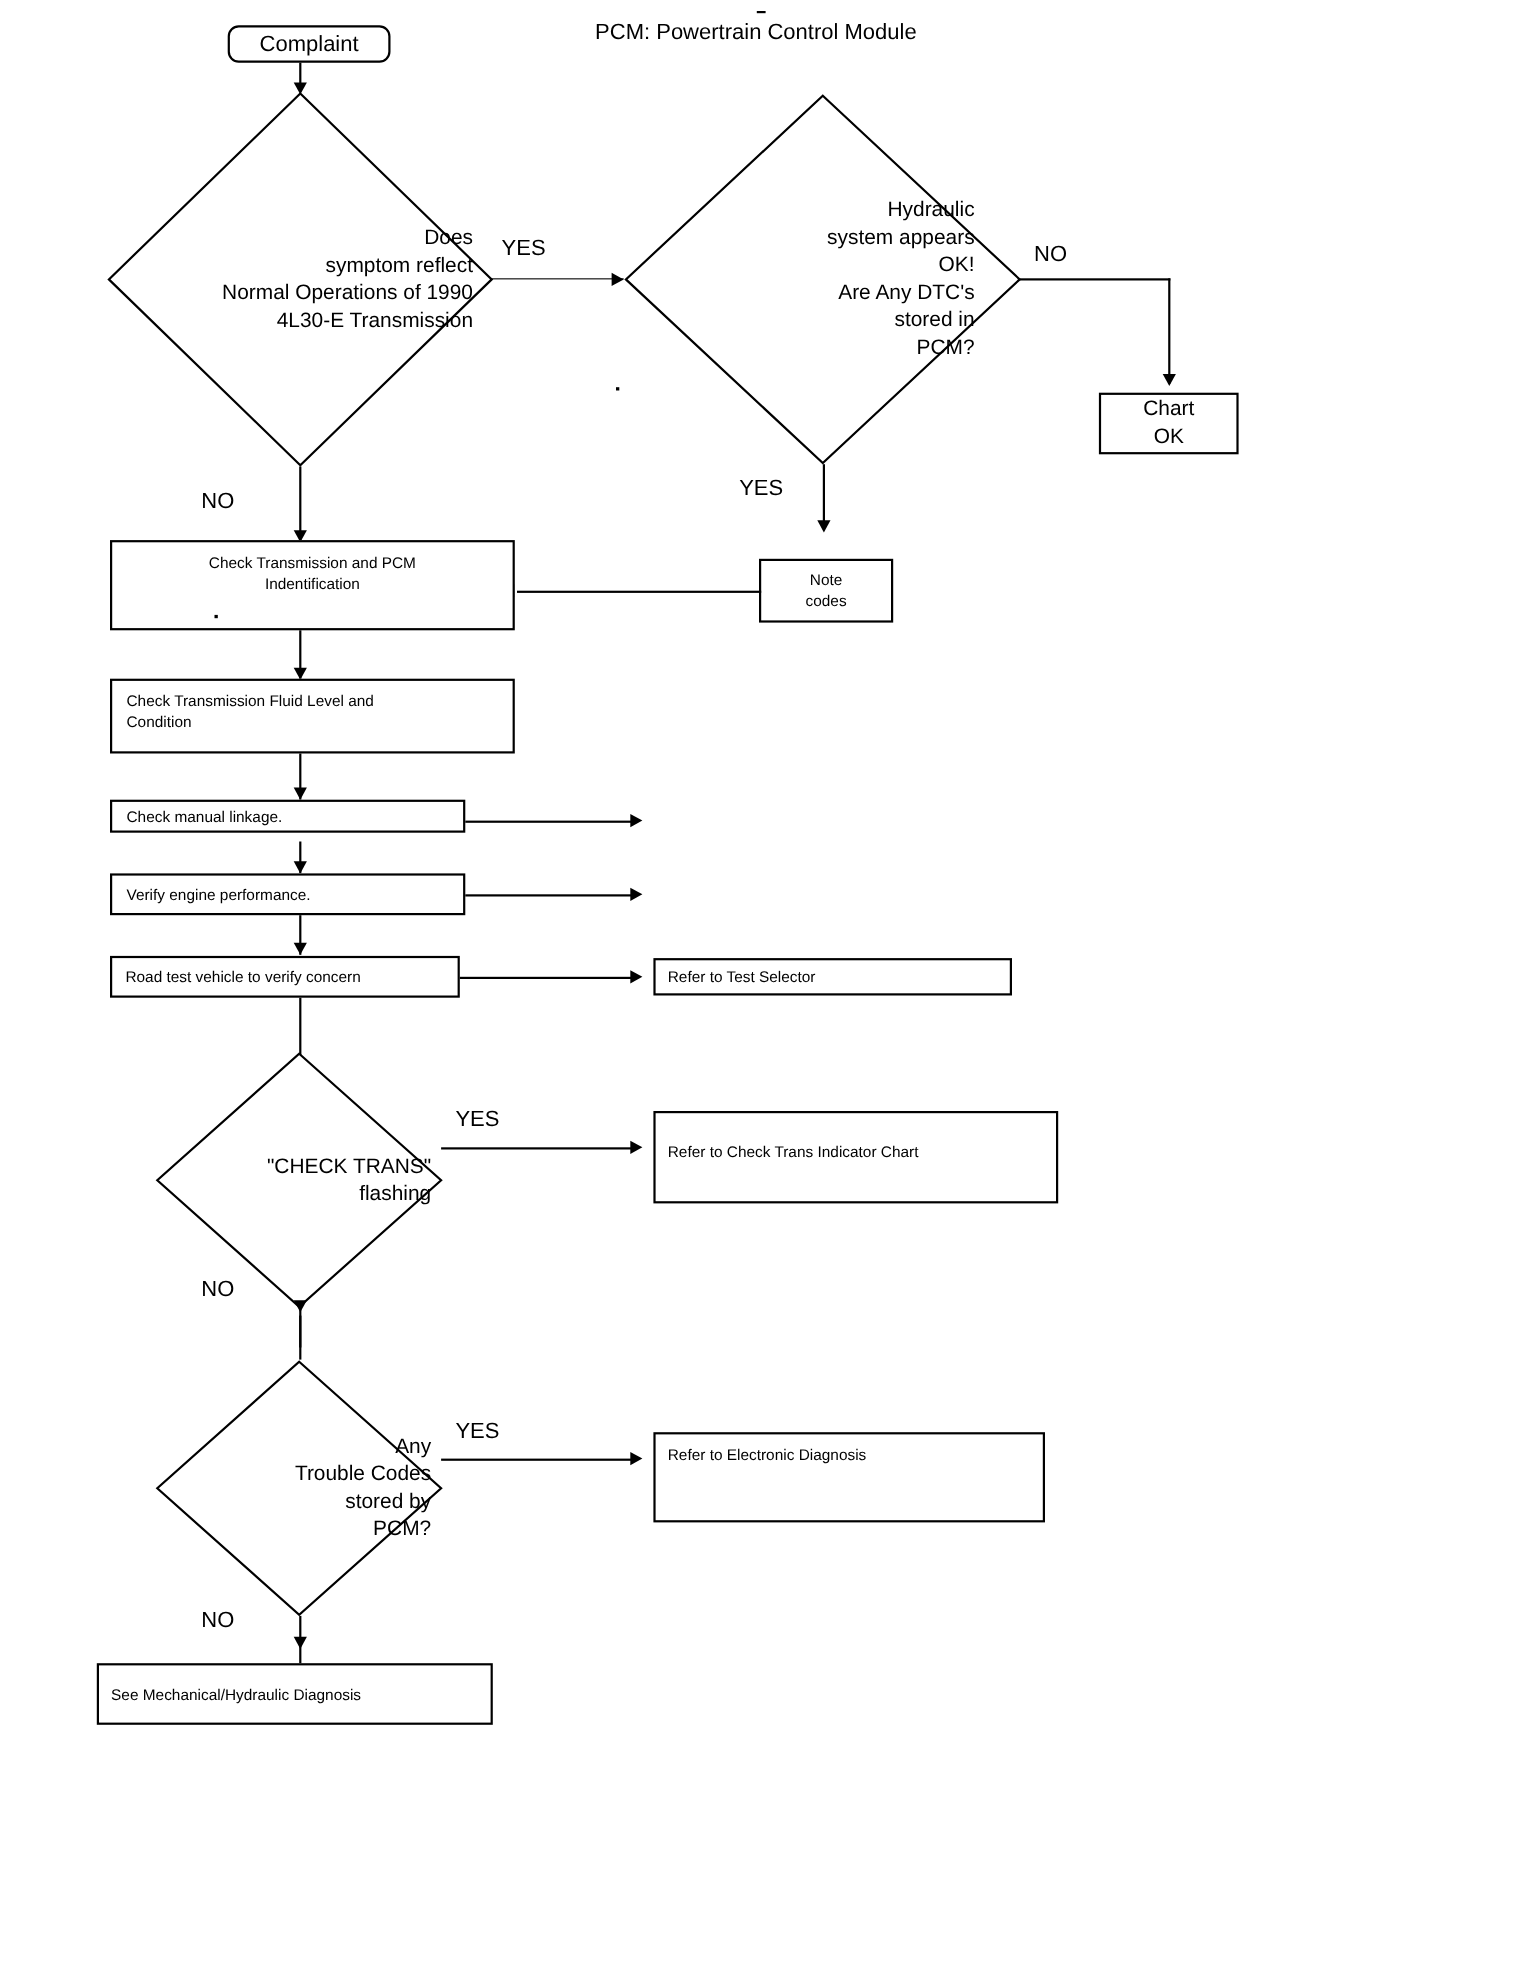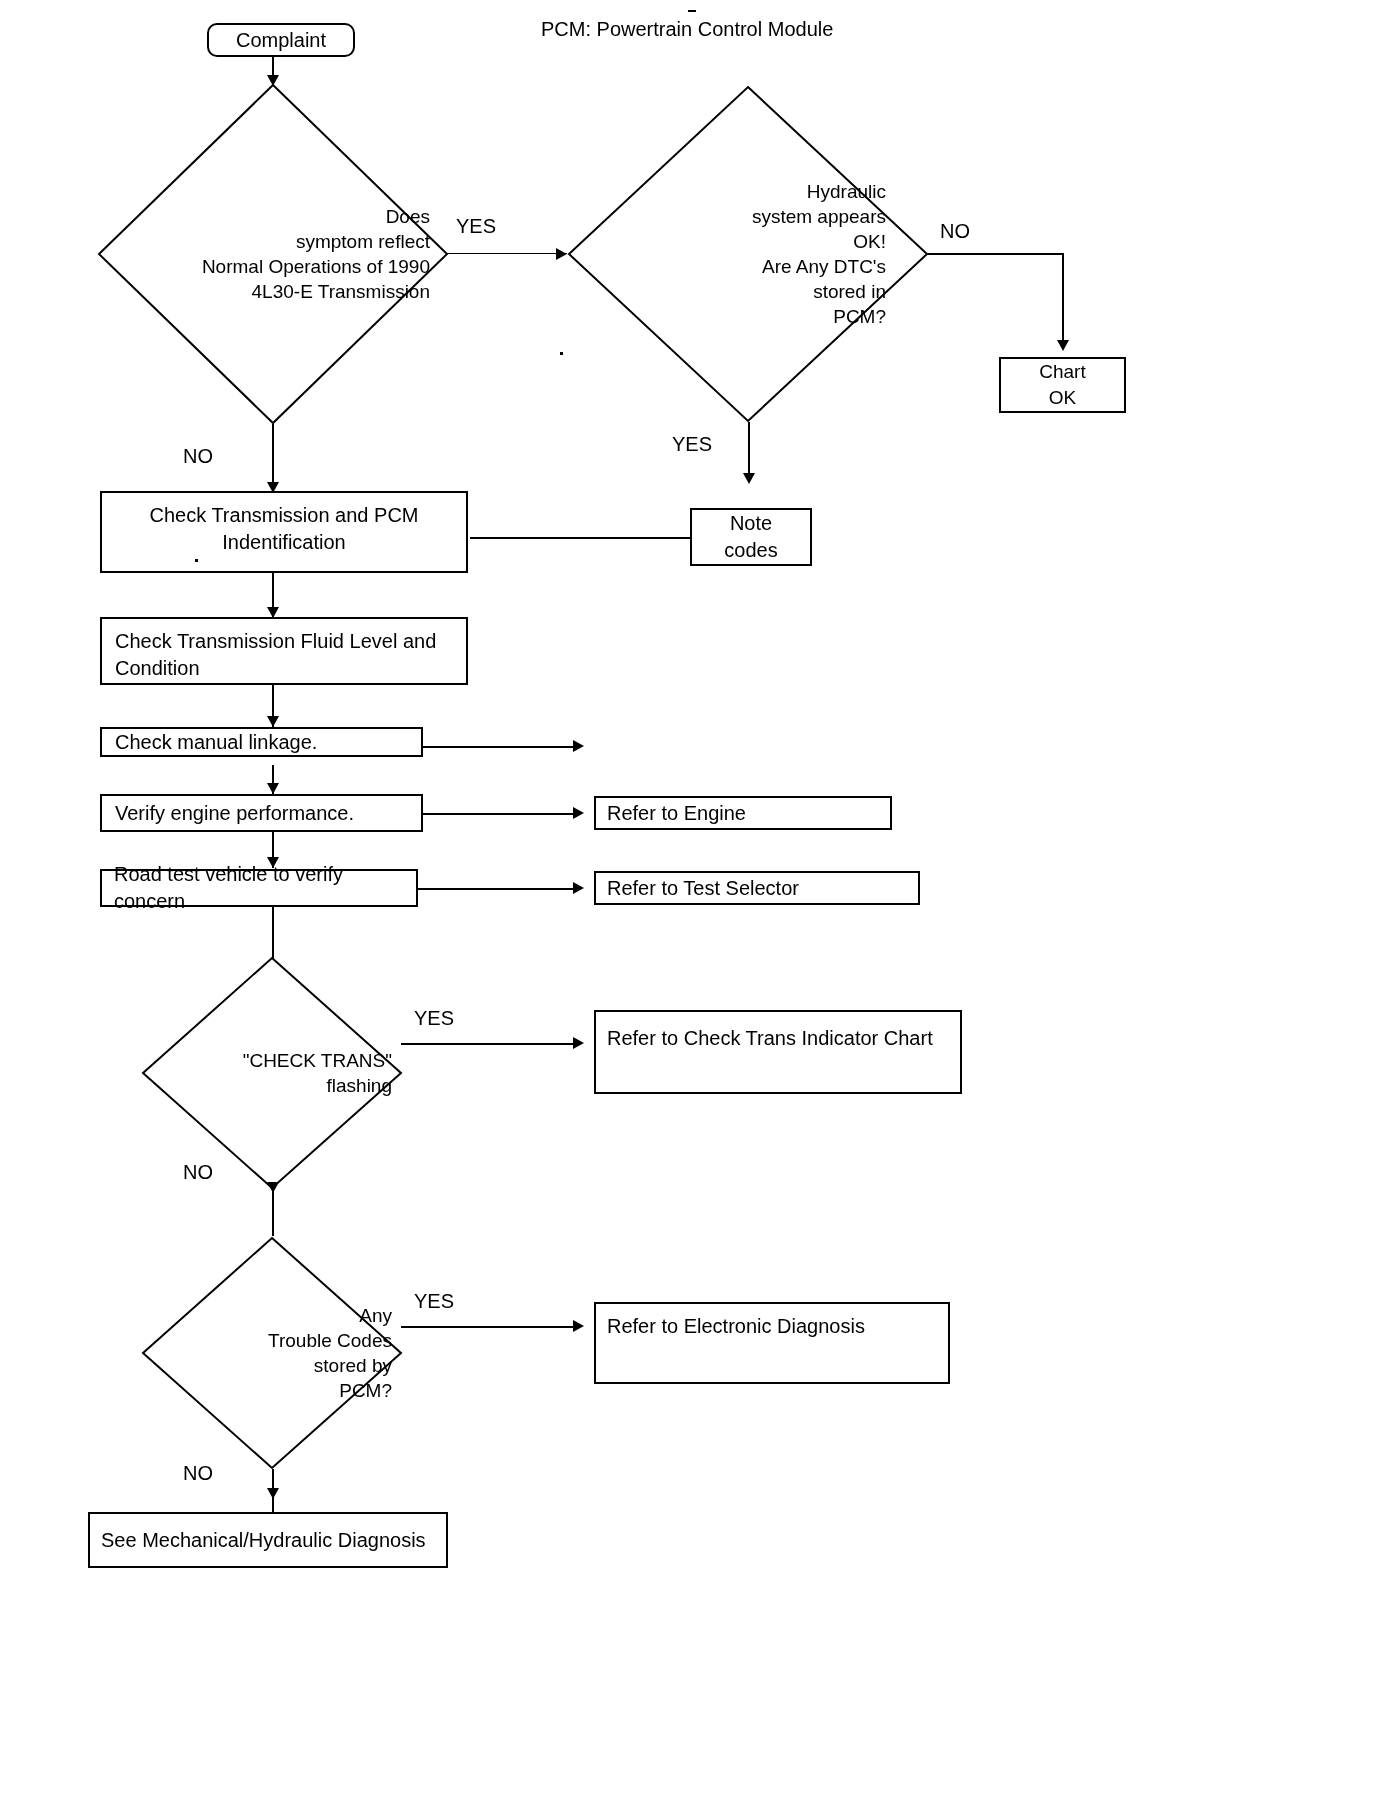--- a/index.html
+++ b/index.html
@@ -18,21 +18,21 @@
     background: #ffffff;
     overflow: hidden;
   }
 
   
   .box {
     position: absolute;
     box-sizing: border-box;
     border: 2px solid #000000;
     background: #ffffff;
-    font-size: 20px;
+    font-size: 14px;
     line-height: 1.35;
     color: #000;
     padding: 6px 10px;
     white-space: pre-line;
   }
   .box.center-text { text-align: center; }
   .box.vcenter {
     display: flex;
     align-items: center;
     justify-content: flex-start;
@@ -197,21 +197,20 @@
 
 
   <div class="conn vline" style="left:272px; top:765px; height:29px; width:1.5px;"></div>
   <div class="arrow-down" style="left:267px; top:783px;"></div>
 
   <div class="box vcenter" style="left:100px; top:794px; width:323px; height:38px; padding-left:13px;">Verify engine performance.</div>
 
   <div class="conn hline" style="left:423px; top:813px; width:156px; height:1.5px;"></div>
   <div class="arrow-right" style="left:573px; top:807px;"></div>
 
-  <div class="box vcenter" style="left:594px; top:796px; width:298px; height:34px; padding-left:11px;">Refer to Engine</div>
 
   <div class="conn vline" style="left:272px; top:832px; height:36px; width:1.5px;"></div>
   <div class="arrow-down" style="left:267px; top:857px;"></div>
 
   <div class="box vcenter" style="left:100px; top:869px; width:318px; height:38px; padding-left:12px;">Road test vehicle to verify concern</div>
 
   <div class="conn hline" style="left:418px; top:888px; width:162px; height:1.5px;"></div>
   <div class="arrow-right" style="left:573px; top:882px;"></div>
 
   <div class="box vcenter" style="left:594px; top:871px; width:326px; height:34px; padding-left:11px;">Refer to Test Selector</div>
@@ -223,21 +222,21 @@
       <polygon points="130,1 259,116 130,231 1,116" fill="#ffffff" stroke="#000000" stroke-width="2"></polygon>
     </svg>
     <div class="dlabel" style="padding:0 10px;">"CHECK TRANS"
 flashing</div>
   </div>
 
   <div class="edge-label" style="left:414px; top:1008px;">YES</div>
   <div class="conn hline" style="left:401px; top:1043px; width:178px; height:1.5px;"></div>
   <div class="arrow-right" style="left:573px; top:1037px;"></div>
 
-  <div class="box top-text" style="left:594px; top:1010px; width:368px; height:84px; padding-top:13px; padding-left:11px;">Refer to Check Trans Indicator Chart</div>
+  <div class="box top-text" style="left:594px; top:1010px; width:368px; height:84px; padding-top:26px; padding-left:11px;">Refer to Check Trans Indicator Chart</div>
 
   <div class="edge-label" style="left:183px; top:1162px;">NO</div>
   <div class="conn vline" style="left:272px; top:1189px; height:36px; width:1.5px;"></div>
   <div class="arrow-down" style="left:267px; top:1182px;"></div>
   <div class="conn vline" style="left:272px; top:1196px; height:40px; width:1.5px;"></div>
 
   <div class="diamond" style="left:142px; top:1237px; width:260px; height:232px;">
     <svg viewBox="0 0 260 232" preserveAspectRatio="none">
       <polygon points="130,1 259,116 130,231 1,116" fill="#ffffff" stroke="#000000" stroke-width="2"></polygon>
     </svg>

